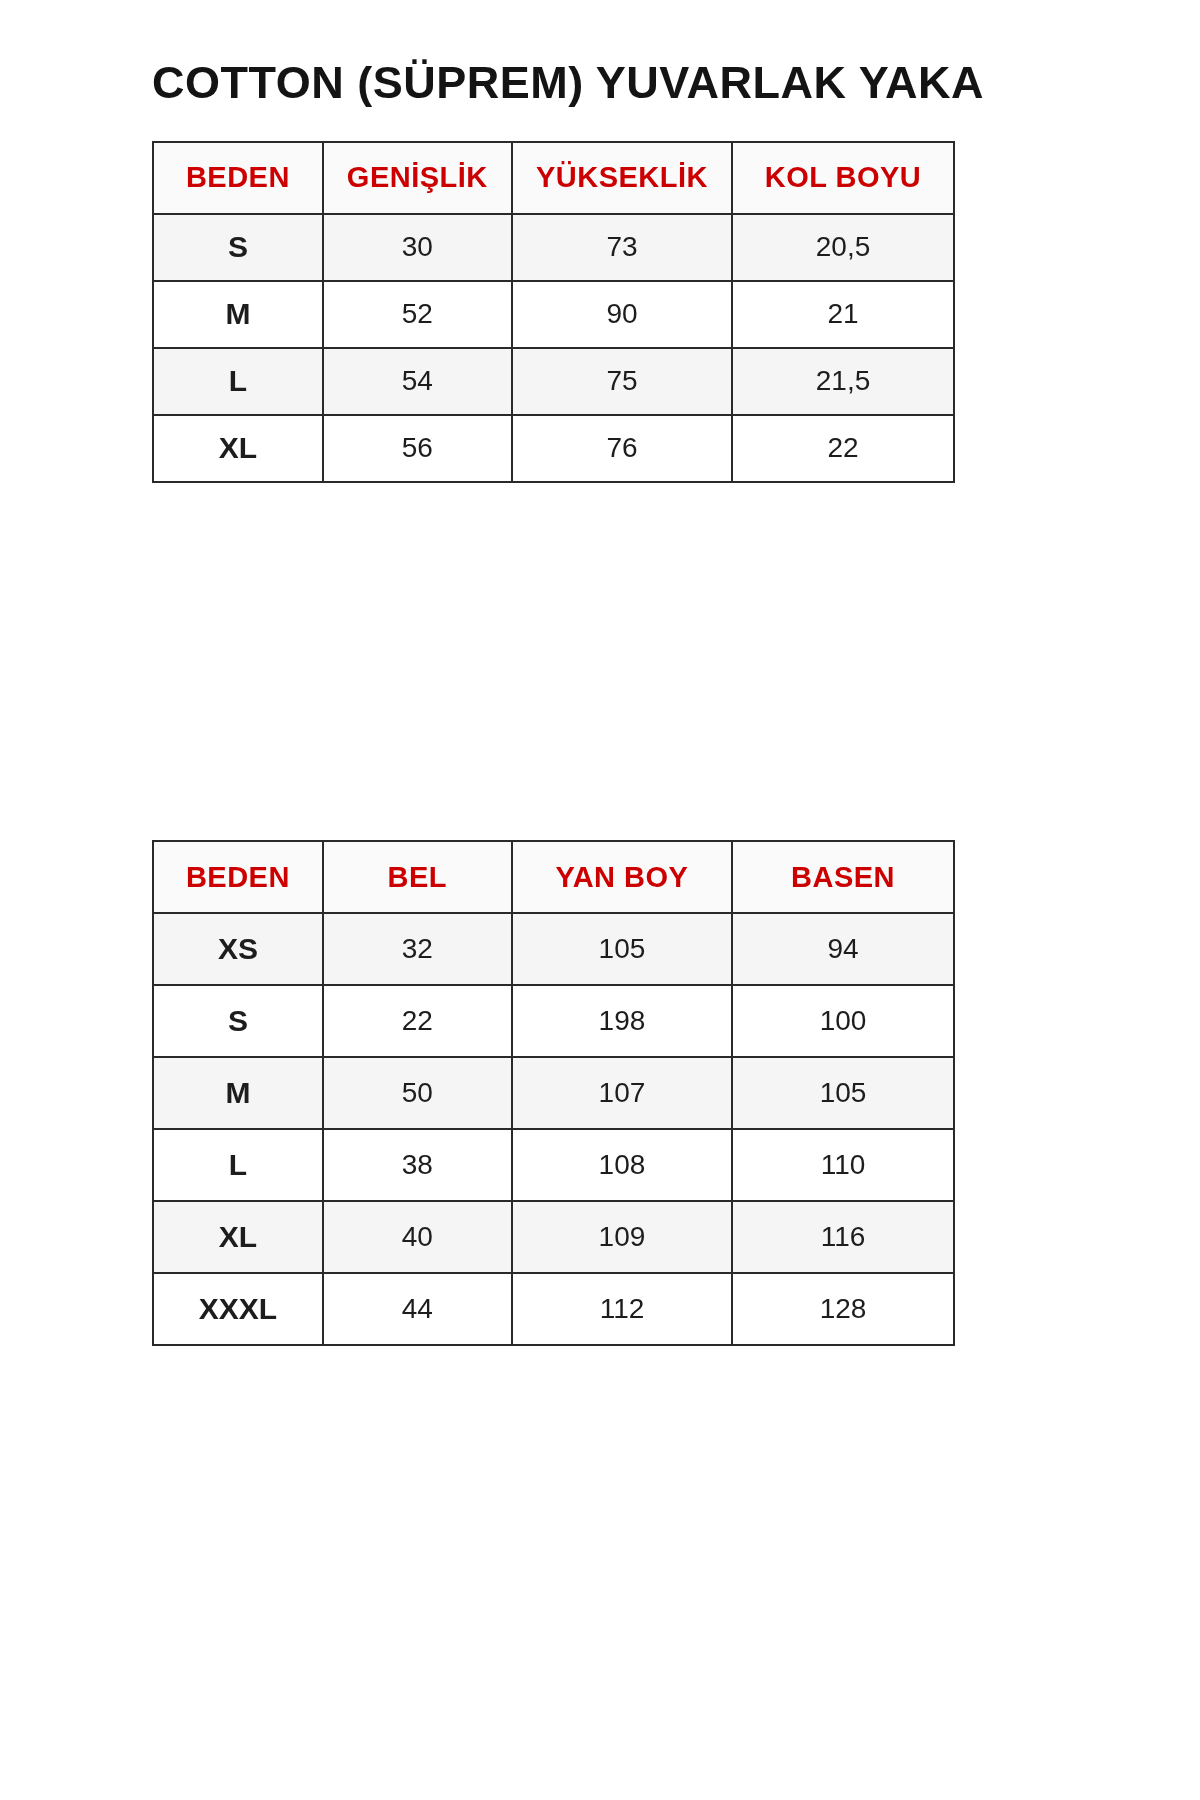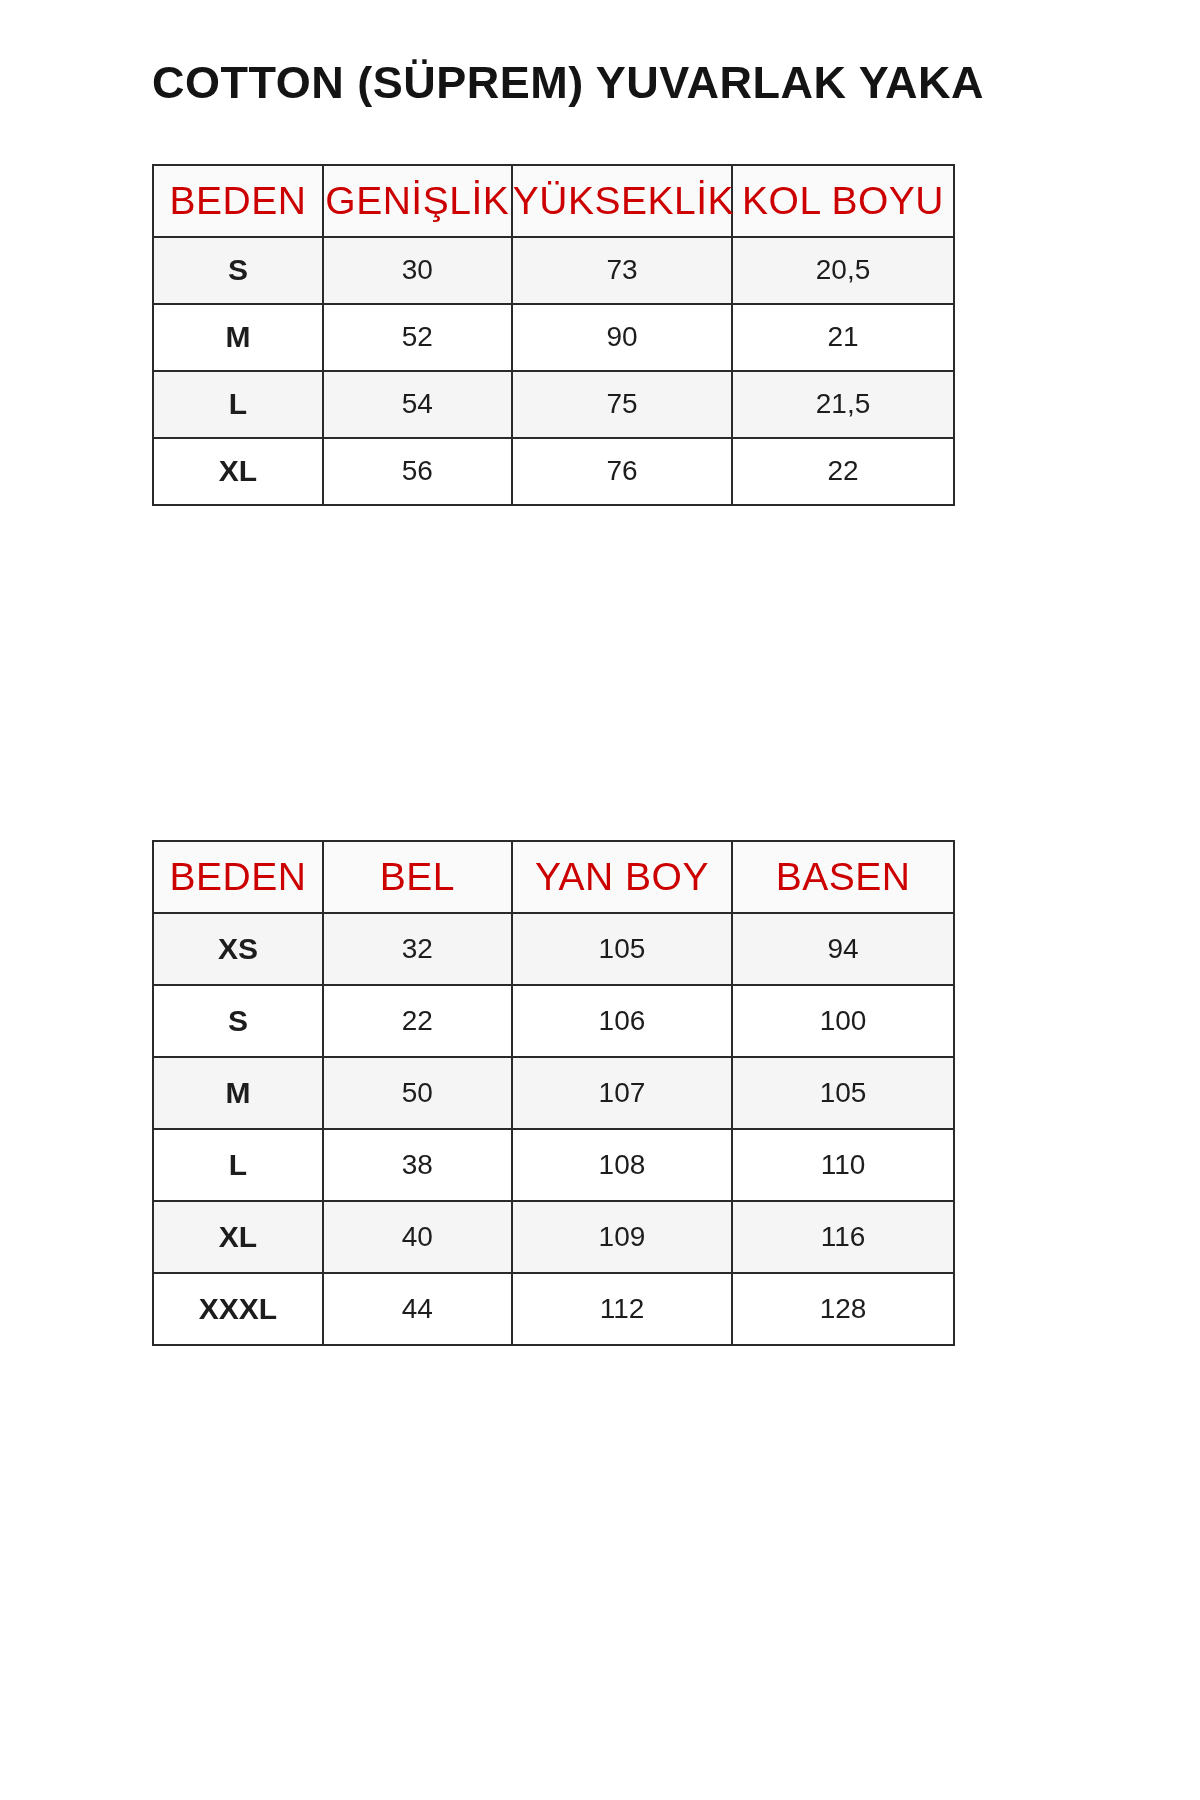--- a/index.html
+++ b/index.html
@@ -33,39 +33,39 @@
     margin: 0;
     width: 100%;
     text-align: center;
     font-weight: 700;
     font-size: 45px;
     line-height: 1.1;
     letter-spacing: 0.5px;
     color: #141414;
     white-space: nowrap;
   }
-  #block-cotton .chart-title { margin-bottom: 56px; }
+  #block-cotton .chart-title { margin-bottom: 33px; }
   #block-pijama .chart-title { margin-bottom: 38px; }
   table.size-table {
     border-collapse: collapse;
     width: 100%;
     table-layout: fixed;
     background: #ffffff;
   }
   table.size-table th,
   table.size-table td {
     border: 2px solid var(--border, #2a2a2a);
     text-align: center;
     vertical-align: middle;
     padding: 0;
   }
   table.size-table thead th {
     color: var(--header-text, #cc0000);
-    font-weight: 400;
-    font-size: 39px;
+    font-weight: 700;
+    font-size: 29px;
     letter-spacing: 0.5px;
     background: var(--header-bg, #fafafa);
   }
   table.size-table tbody tr:nth-child(odd) {
     background: var(--row-alt, #f5f5f5);
   }
   table.size-table td {
     font-weight: 400;
     font-size: 28px;
     color: var(--body-text, #1d1d1d);
@@ -149,21 +149,21 @@
     <tbody>
       <tr>
         <td class="size">XS</td>
         <td>32</td>
         <td>105</td>
         <td>94</td>
       </tr>
       <tr>
         <td class="size">S</td>
         <td>22</td>
-        <td>106</td>
+        <td>198</td>
         <td>100</td>
       </tr>
       <tr>
         <td class="size">M</td>
         <td>50</td>
         <td>107</td>
         <td>105</td>
       </tr>
       <tr>
         <td class="size">L</td>

